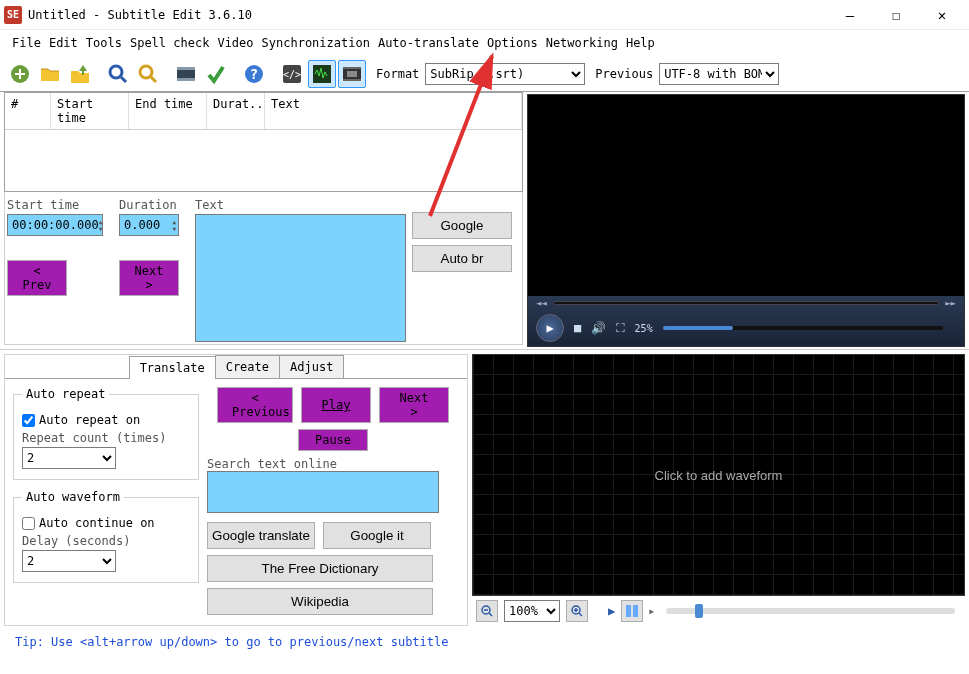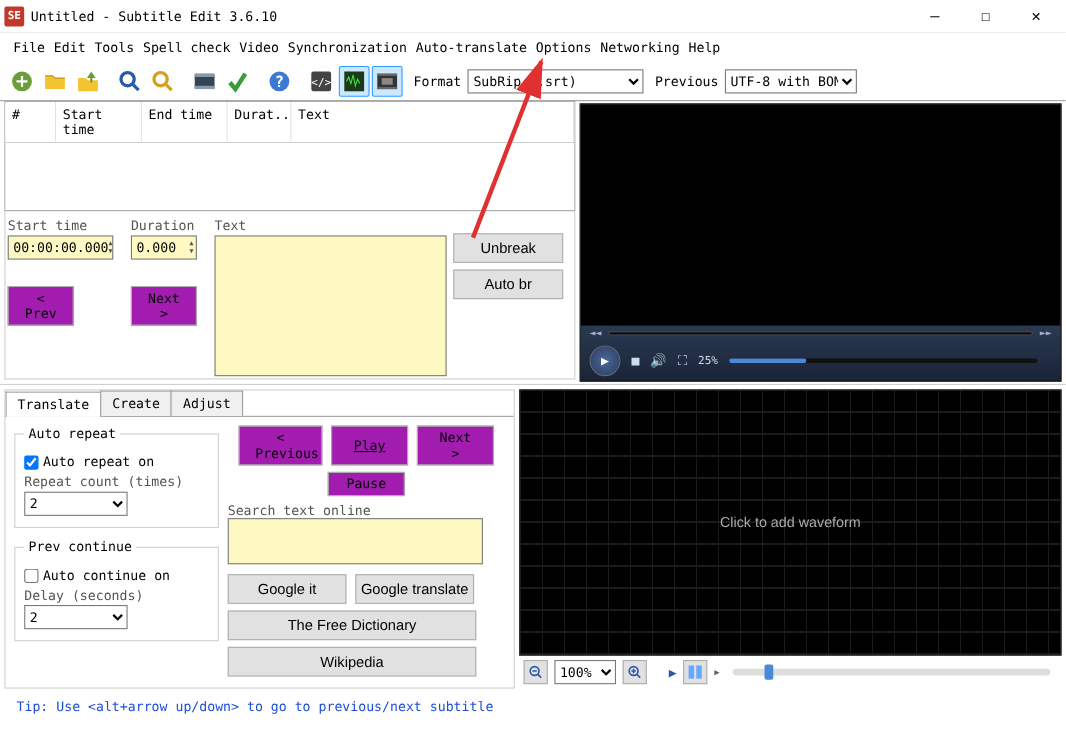--- a/index.html
+++ b/index.html
@@ -23,40 +23,40 @@
 .right-video { flex: 1; background: #000; position: relative; border: 1px solid #333; margin: 2px 4px 2px 0; }
 
 .sub-table { border: 1px solid #a0a0a0; height: 100px; display: flex; flex-direction: column; }
 .thead { display: flex; background: #fff; border-bottom: 1px solid #d0d0d0; }
 .th { padding: 4px 6px; border-right: 1px solid #e0e0e0; background: #fff; }
 .tbody { flex: 1; background: #fff; }
 
 .editrow { display: flex; gap: 6px; padding: 6px 2px 2px 2px; border: 1px solid #d0d0d0; border-top: none; flex: 1; }
 .editcol { display: flex; flex-direction: column; gap: 2px; }
 .lbl { font-size: 12px; color: #555; }
-.spin, .txtbox { border: 1px solid #7a7a7a; font-family: inherit; font-size: 12px; padding: 2px; background: #fef9c3; }
+.spin, .txtbox { border: 1px solid #7a7a7a; font-family: inherit; font-size: 12px; padding: 2px; background: #7dd3fc; }
 .spin { width: 96px; height: 22px; display: flex; align-items: center; justify-content: space-between; padding: 0 2px 0 4px; }
 .spin-arrows { display: flex; flex-direction: column; font-size: 6px; line-height: 7px; color: #555; }
 .navbtn { border: 1px solid #adadad; background: #a21caf; padding: 3px 14px; cursor: pointer; font-family: inherit; font-size: 12px; }
 .bigbtn { width: 100px; padding: 5px 0; text-align: center; border: 1px solid #adadad; background: #e1e1e1; cursor: pointer; }
 
 .video-controls { position: absolute; bottom: 0; left: 0; right: 0; height: 50px; background: linear-gradient(#2a3a52, #1a2438); display: flex; flex-direction: column; }
 .vc-seek { height: 14px; display: flex; align-items: center; padding: 0 8px; gap: 6px; }
 .seek-btn { color: #aac; font-size: 9px; cursor: pointer; }
 .seek-track { flex: 1; height: 4px; background: #111; border: 1px solid #445; border-radius: 2px; }
 .vc-btns { flex: 1; display: flex; align-items: center; padding: 0 8px; gap: 10px; }
 .playbtn { width: 28px; height: 28px; border-radius: 50%; background: radial-gradient(#4a6a9a, #2a3a5a); border: 1px solid #667; display: flex; align-items: center; justify-content: center; color: #fff; cursor: pointer; }
 .vc-ico { color: #cde; font-size: 12px; cursor: pointer; }
 .vc-vol { width: 280px; height: 4px; background: #111; border-radius: 2px; position: relative; }
 .vc-vol-fill { position: absolute; left: 0; top: 0; height: 100%; background: #4a8ad4; width: 25%; border-radius: 2px; }
 .vc-pct { color: #cde; font-size: 10px; }
 
 .bottom-area { display: flex; height: 280px; padding: 4px; gap: 4px; }
 .bottom-left { width: 464px; border: 1px solid #d0d0d0; display: flex; flex-direction: column; }
-.tabs { display: flex; border-bottom: 1px solid #a0a0a0; }
+.tabs { display: flex; border-bottom: 1px solid #a0a0a0; justify-content: center; }
 .tab { padding: 4px 10px; border: 1px solid #a0a0a0; border-bottom: none; background: #f0f0f0; cursor: pointer; margin-right: -1px; }
 .tab.active { background: #fff; position: relative; top: 1px; }
 .tab-content { flex: 1; padding: 8px; display: flex; gap: 8px; }
 .fieldset { border: 1px solid #d0d0d0; padding: 8px 8px 10px 8px; margin-bottom: 10px; }
 .fieldset legend { padding: 0 4px; }
 .chk { display: flex; align-items: center; gap: 4px; margin: 4px 0; }
 .tip { color: #1d4ed8; padding: 6px 10px; }
 .btnrow { display: flex; gap: 8px; justify-content: center; margin-bottom: 6px; }
 .widebtn { width: 226px; border: 1px solid #adadad; background: #e1e1e1; padding: 5px 0; text-align: center; cursor: pointer; margin-bottom: 6px; }
 .halfbtn { width: 108px; border: 1px solid #adadad; background: #e1e1e1; padding: 5px 0; text-align: center; cursor: pointer; }
@@ -209,21 +209,21 @@
             <span class="spin-arrows">▲<br>▼</span>
           </div>
         <div style="height:20px"></div>
         <button class="navbtn" style="width:60px">Next &gt;</button>
       </div>
       <div class="editcol" style="flex:1">
         <span class="lbl">Text</span>
         <textarea class="txtbox" style="flex: 1 1 0%; resize: none;"></textarea>
       </div>
       <div class="editcol" style="width:108px;padding-top:14px;gap:6px">
-        <button class="bigbtn">Unbreak</button>
+        <button class="bigbtn">Google</button>
         <button class="bigbtn"><span>Auto br</span></button>
       </div>
     </div>
   </div>
   <div class="right-video">
     <div class="video-controls">
       <div class="vc-seek">
         <span class="seek-btn">◄◄</span>
         <div class="seek-track"></div>
         <span class="seek-btn">►►</span>
@@ -254,43 +254,43 @@
         <fieldset class="fieldset">
           <legend>Auto repeat</legend>
           <label class="chk">
               <input type="checkbox" checked="" style=""> 
               <span>Auto repeat on</span>
             </label>
           <div class="lbl">Repeat count (times)</div>
           <select class="combo" style="width:94px;margin-top:2px"><option>2</option></select>
         </fieldset>
         <fieldset class="fieldset">
-          <legend>Prev continue</legend>
+          <legend>Auto waveform</legend>
           <label class="chk">
               <input type="checkbox" style=""> 
               <span>Auto continue on</span>
             </label>
           <div class="lbl">Delay (seconds)</div>
           <select class="combo" style="width:94px;margin-top:2px"><option>2</option></select>
         </fieldset>
       </div>
       <div style="flex:1">
         <div class="btnrow">
           <button class="navbtn" style="width:76px">&lt; Previous</button>
           <button class="navbtn" style="width:70px"><u>Play</u></button>
           <button class="navbtn" style="width:70px"><span>Next &gt;</span></button>
         </div>
         <div class="btnrow">
           <button class="navbtn" style="width:70px">Pause</button>
         </div>
         <div class="lbl" style="margin-top:4px">Search text online</div>
         <textarea class="txtbox" style="width: 232px; height: 42px; resize: none;"></textarea>
         <div style="display:flex;gap:8px;margin-top:6px">
+          <button class="halfbtn">Google translate</button>
           <button class="halfbtn">Google it</button>
-          <button class="halfbtn">Google translate</button>
         </div>
         <button class="widebtn" style="margin-top:6px">The Free Dictionary</button>
         <button class="widebtn">Wikipedia</button>
       </div>
     </div>
     <div class="tip">Tip: Use &lt;alt+arrow up/down&gt; to go to previous/next subtitle</div>
   </div>
 
   <div class="bottom-right">
     <div class="waveform">

